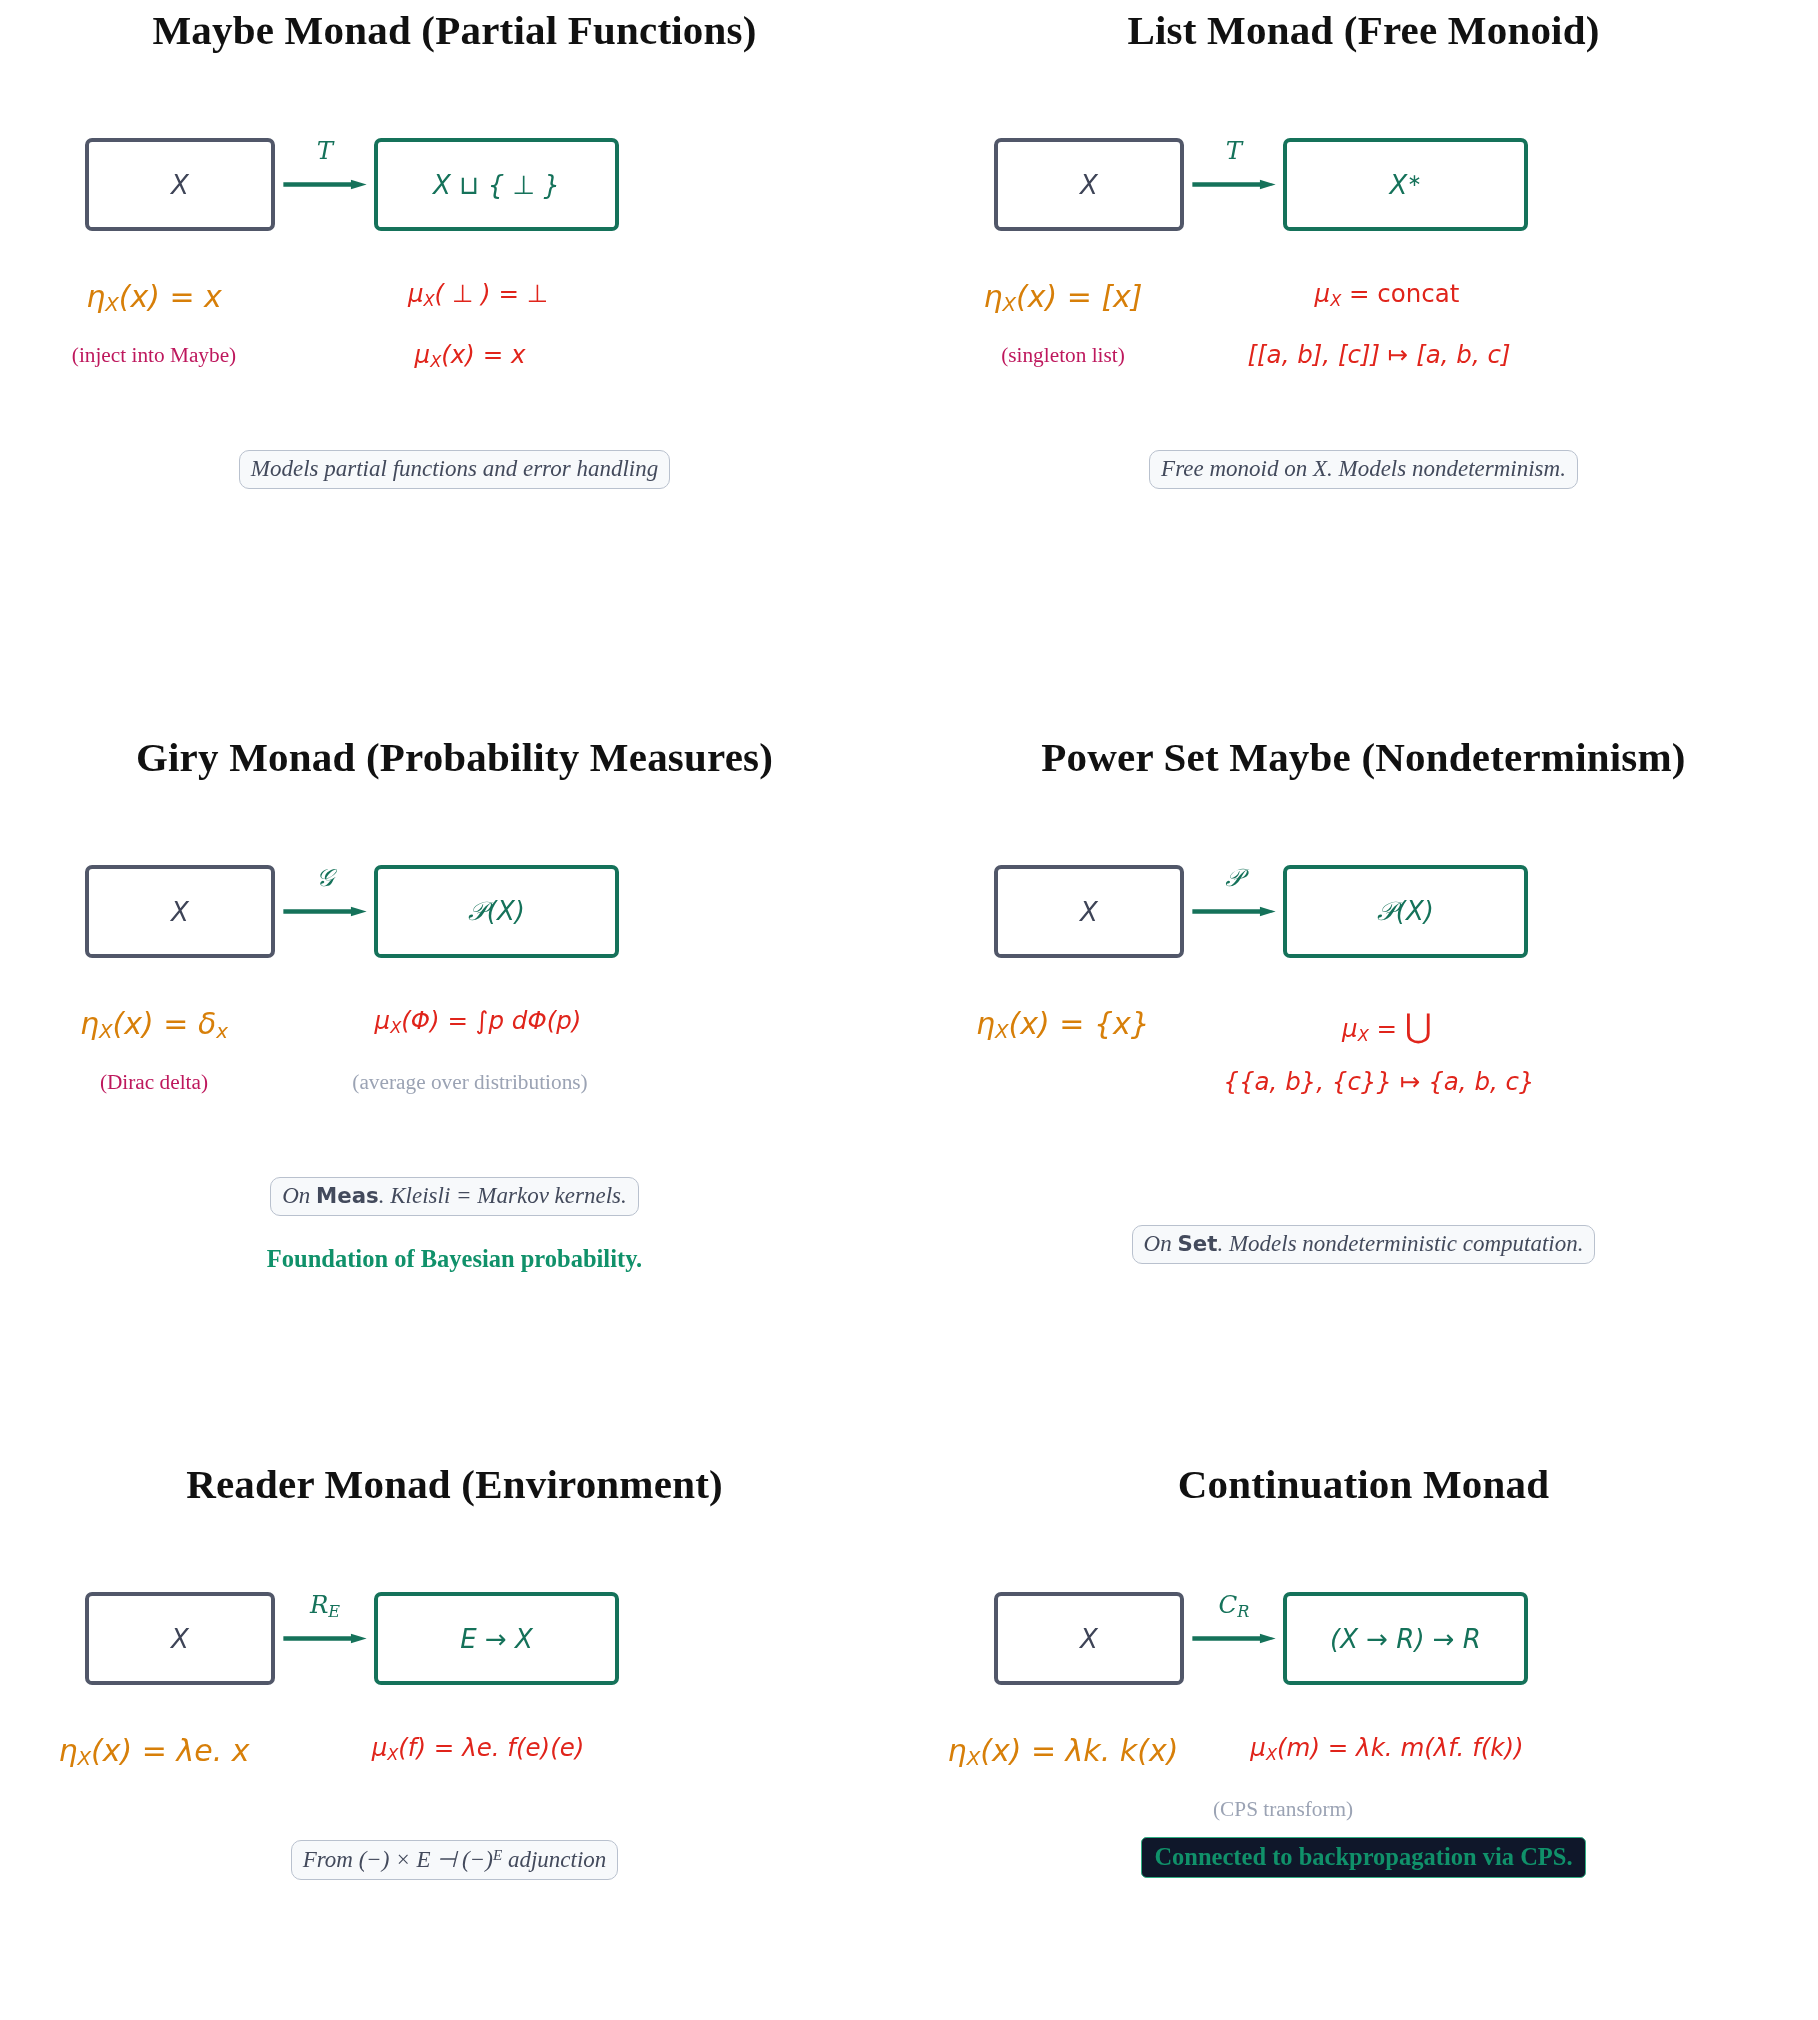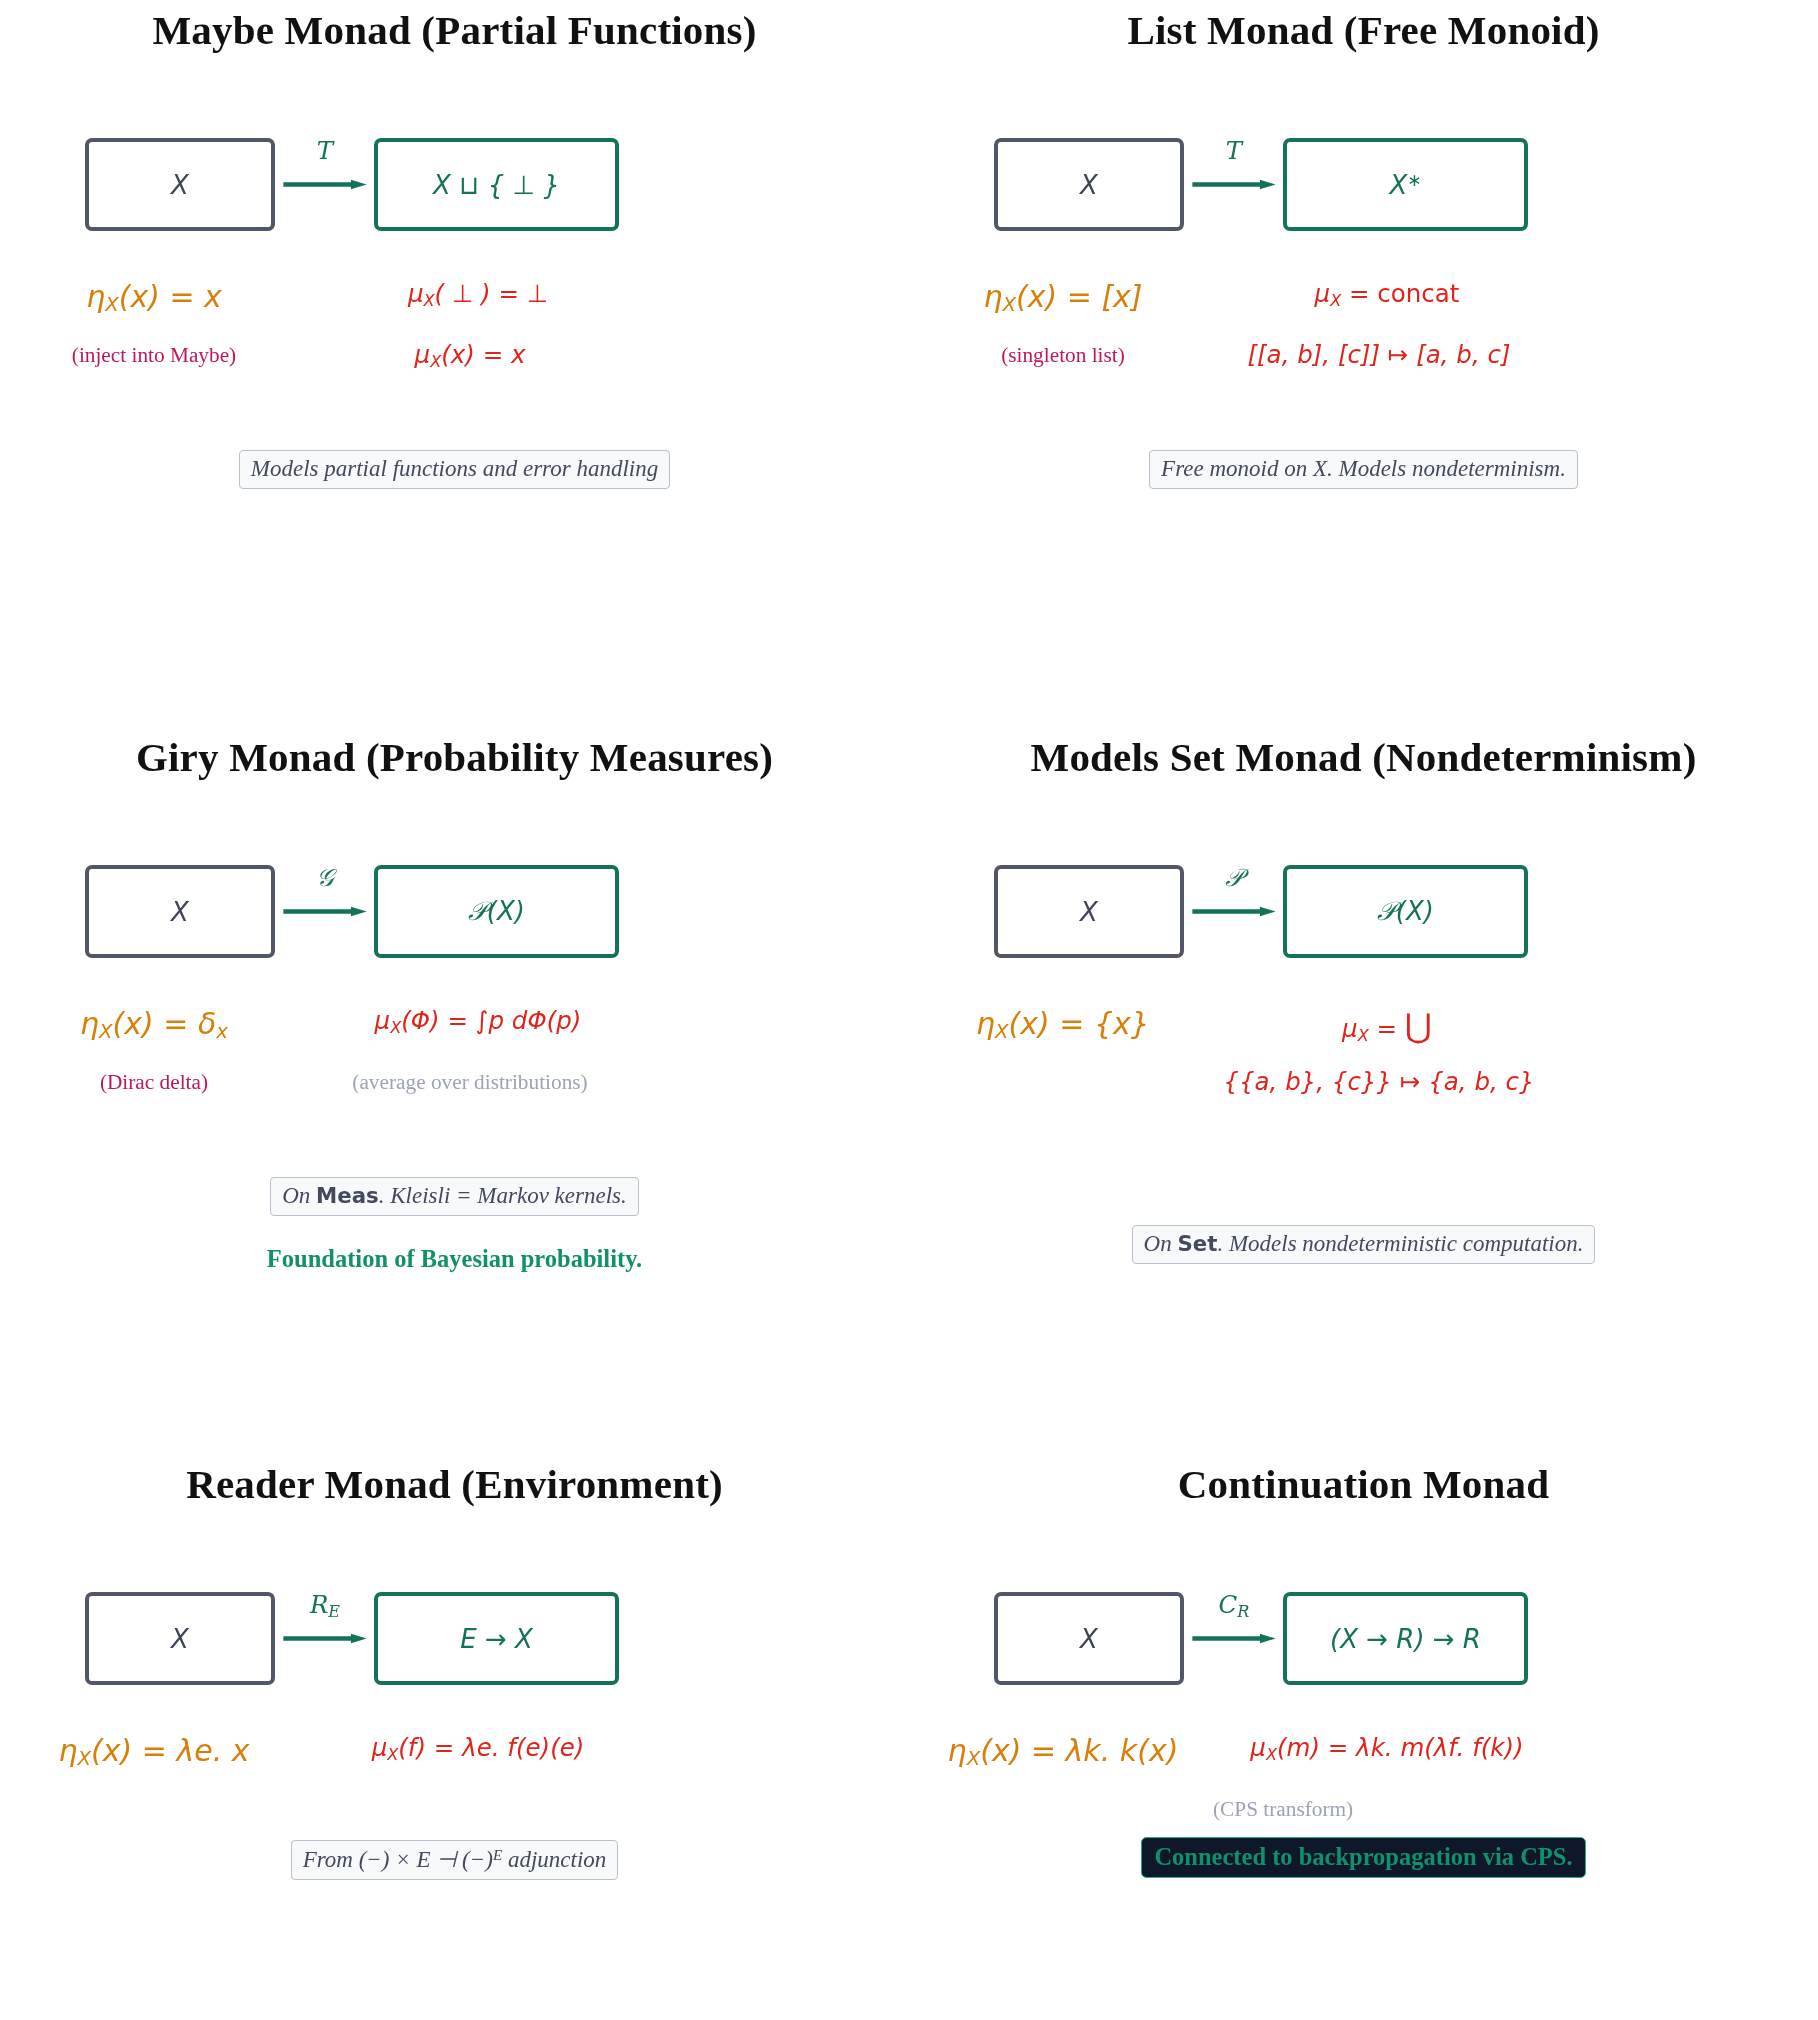--- a/index.html
+++ b/index.html
@@ -150,21 +150,21 @@
   .callout {
     position: absolute;
     left: 0;
     width: 100%;
     text-align: center;
   }
   .callout-inner {
     display: inline-block;
     box-sizing: border-box;
     border: 1.6px solid #b9c1ce;
-    border-radius: 4px;
+    border-radius: 10px;
     background: #f7f9fb;
     padding: 4.7px 11px 6.3px 11px;
     font-family: "Liberation Serif", serif;
     font-style: italic;
     font-size: 23px;
     color: #434a5c;
     white-space: nowrap;
   }
   .callout-inner b {
     font-style: normal;
@@ -295,21 +295,21 @@
     </div>
     <div class="eta-note">(Dirac delta)</div>
     <div class="mu-note">(average over distributions)</div>
     <div class="callout" style="top:450px">
       <span class="callout-inner">On <b>Meas</b>. Kleisli = Markov kernels.</span>
     </div>
     <div class="highlight" style="top:518px">Foundation of Bayesian probability.</div>
   </div>
 
   <div class="panel">
-    <div class="panel-title">Models Set Monad (Nondeterminism)</div>
+    <div class="panel-title">Power Set Maybe (Nondeterminism)</div>
     <div class="boxrow">
       <div class="obj-box src">
         <span class="obj-label">X</span>
       </div>
       <div class="arrow-label">𝒫</div>
       <div class="arrow">
         <svg width="84" height="11" viewBox="0 0 106 14">
           <line x1="0" y1="7" x2="90" y2="7" stroke="#15725a" stroke-width="6"></line>
           <polygon points="86,1 106,7 86,13" fill="#15725a"></polygon>
         </svg>

